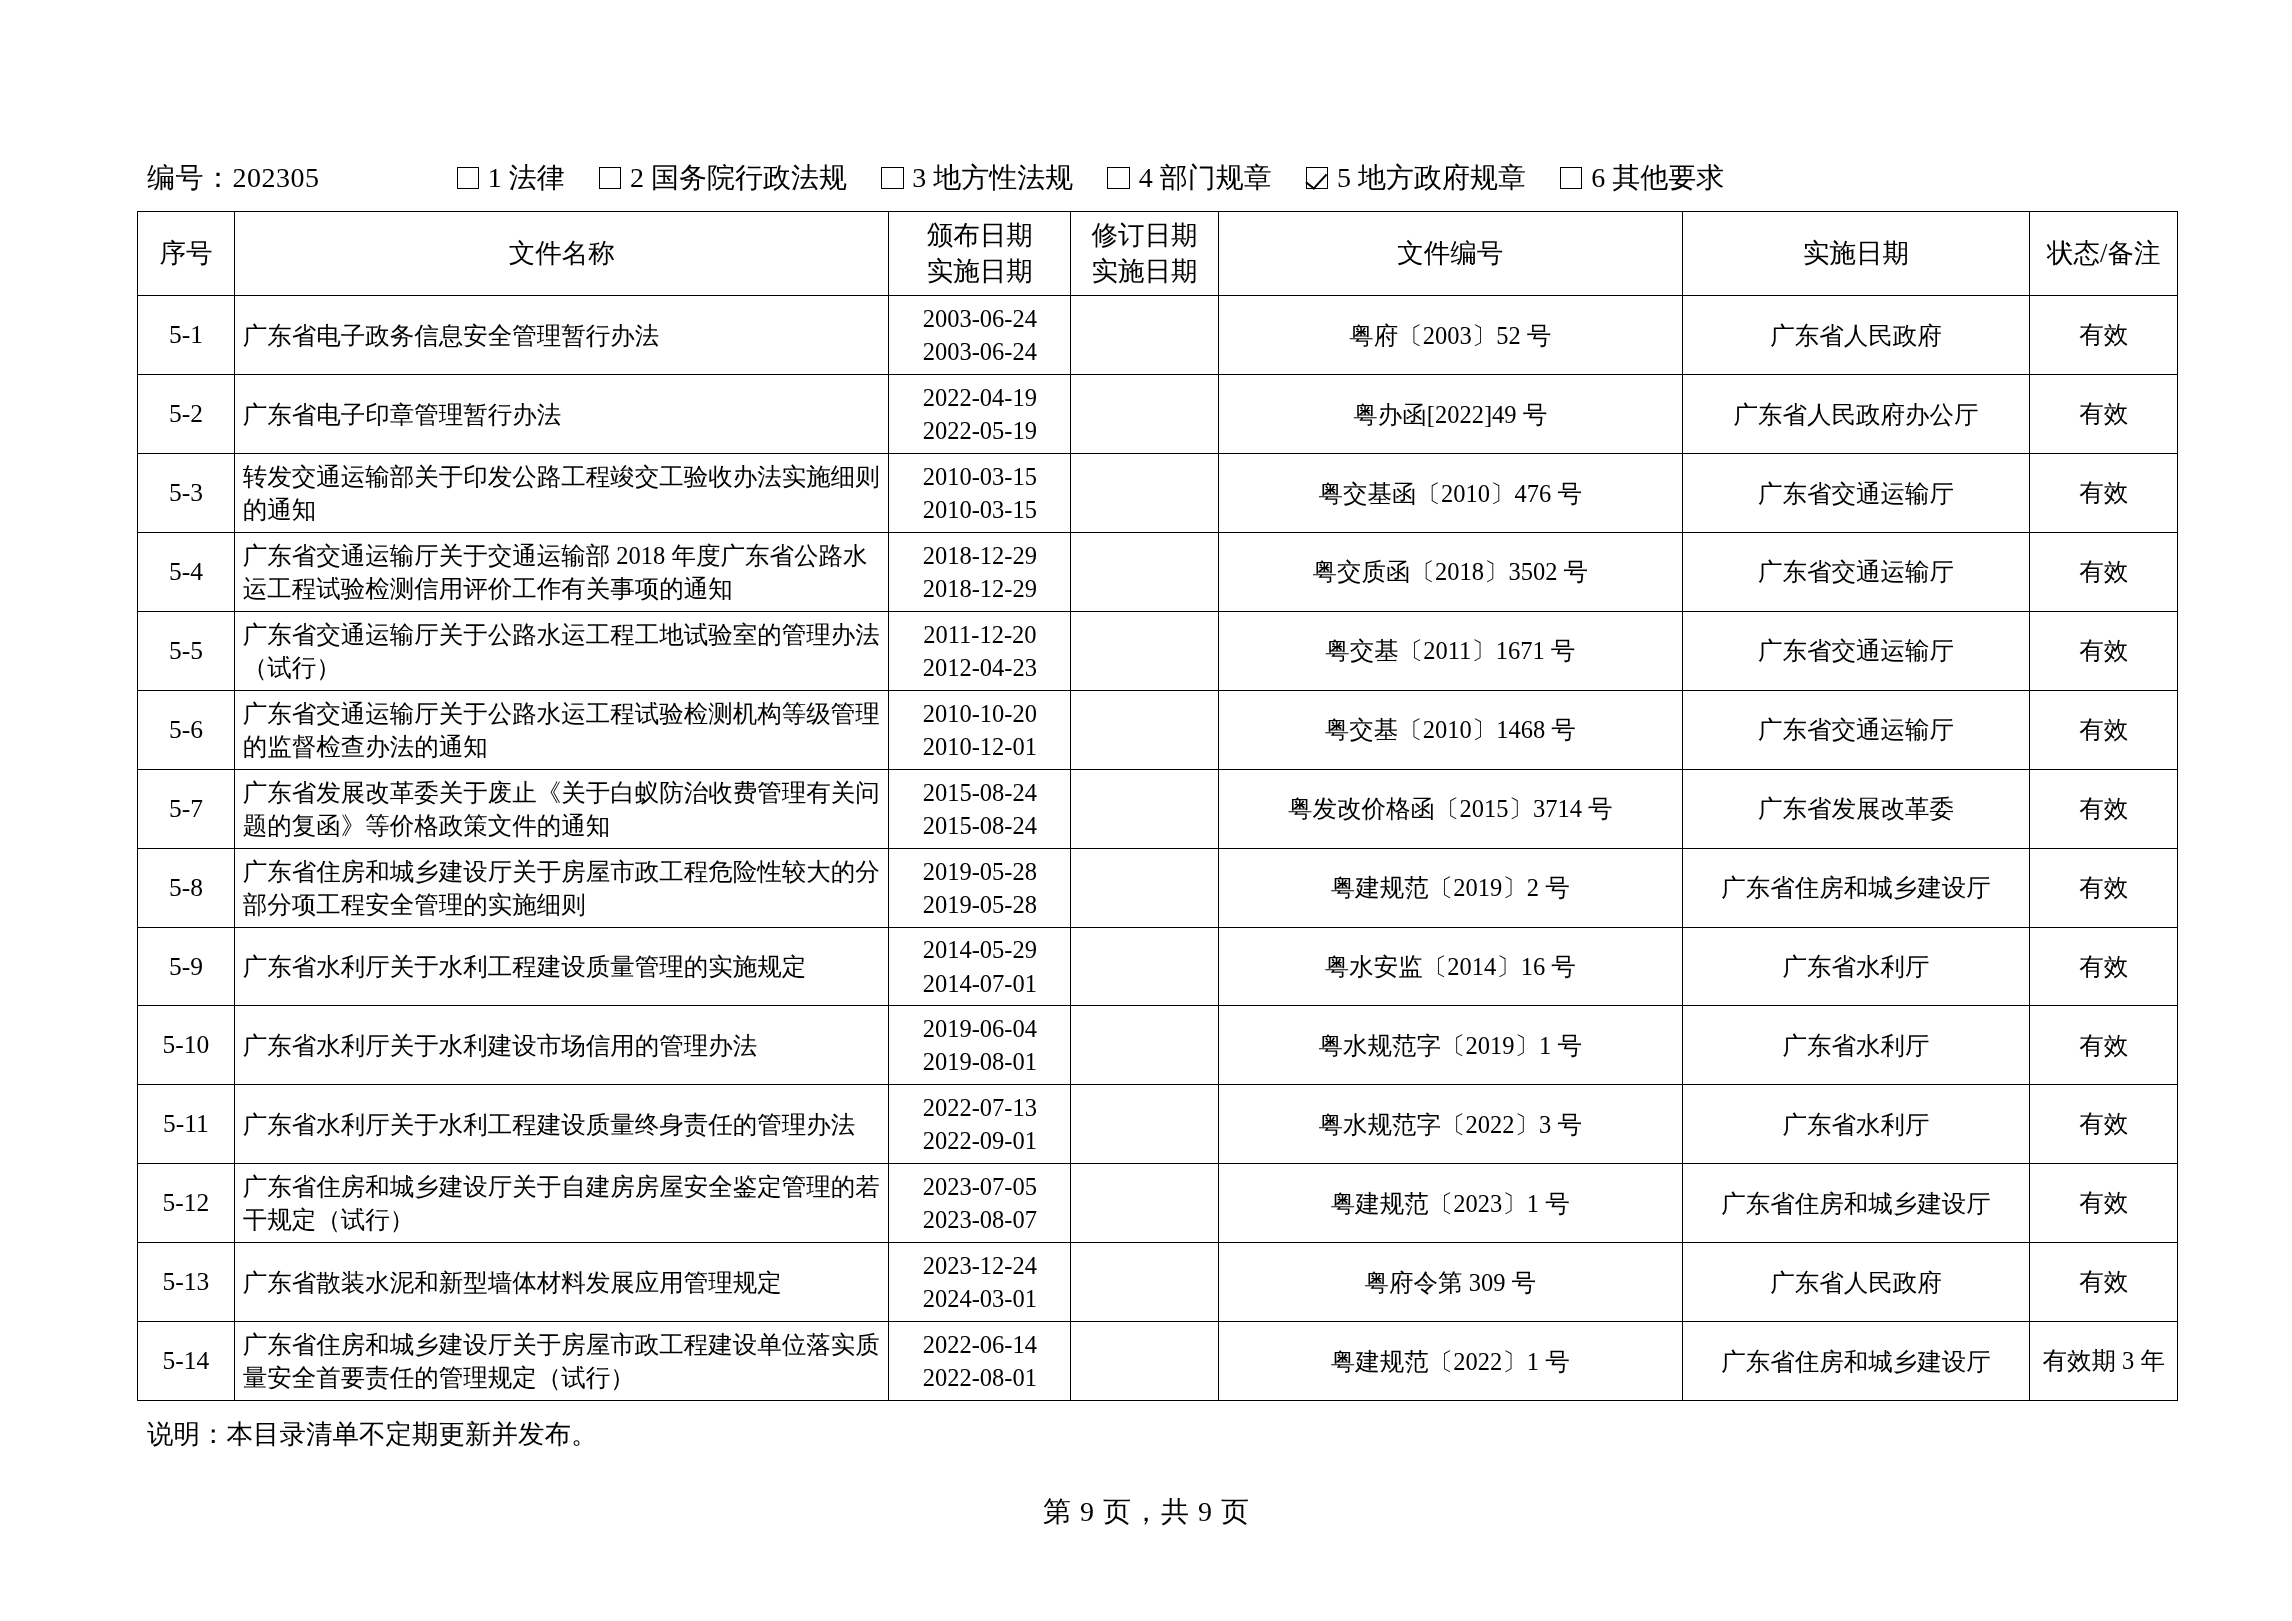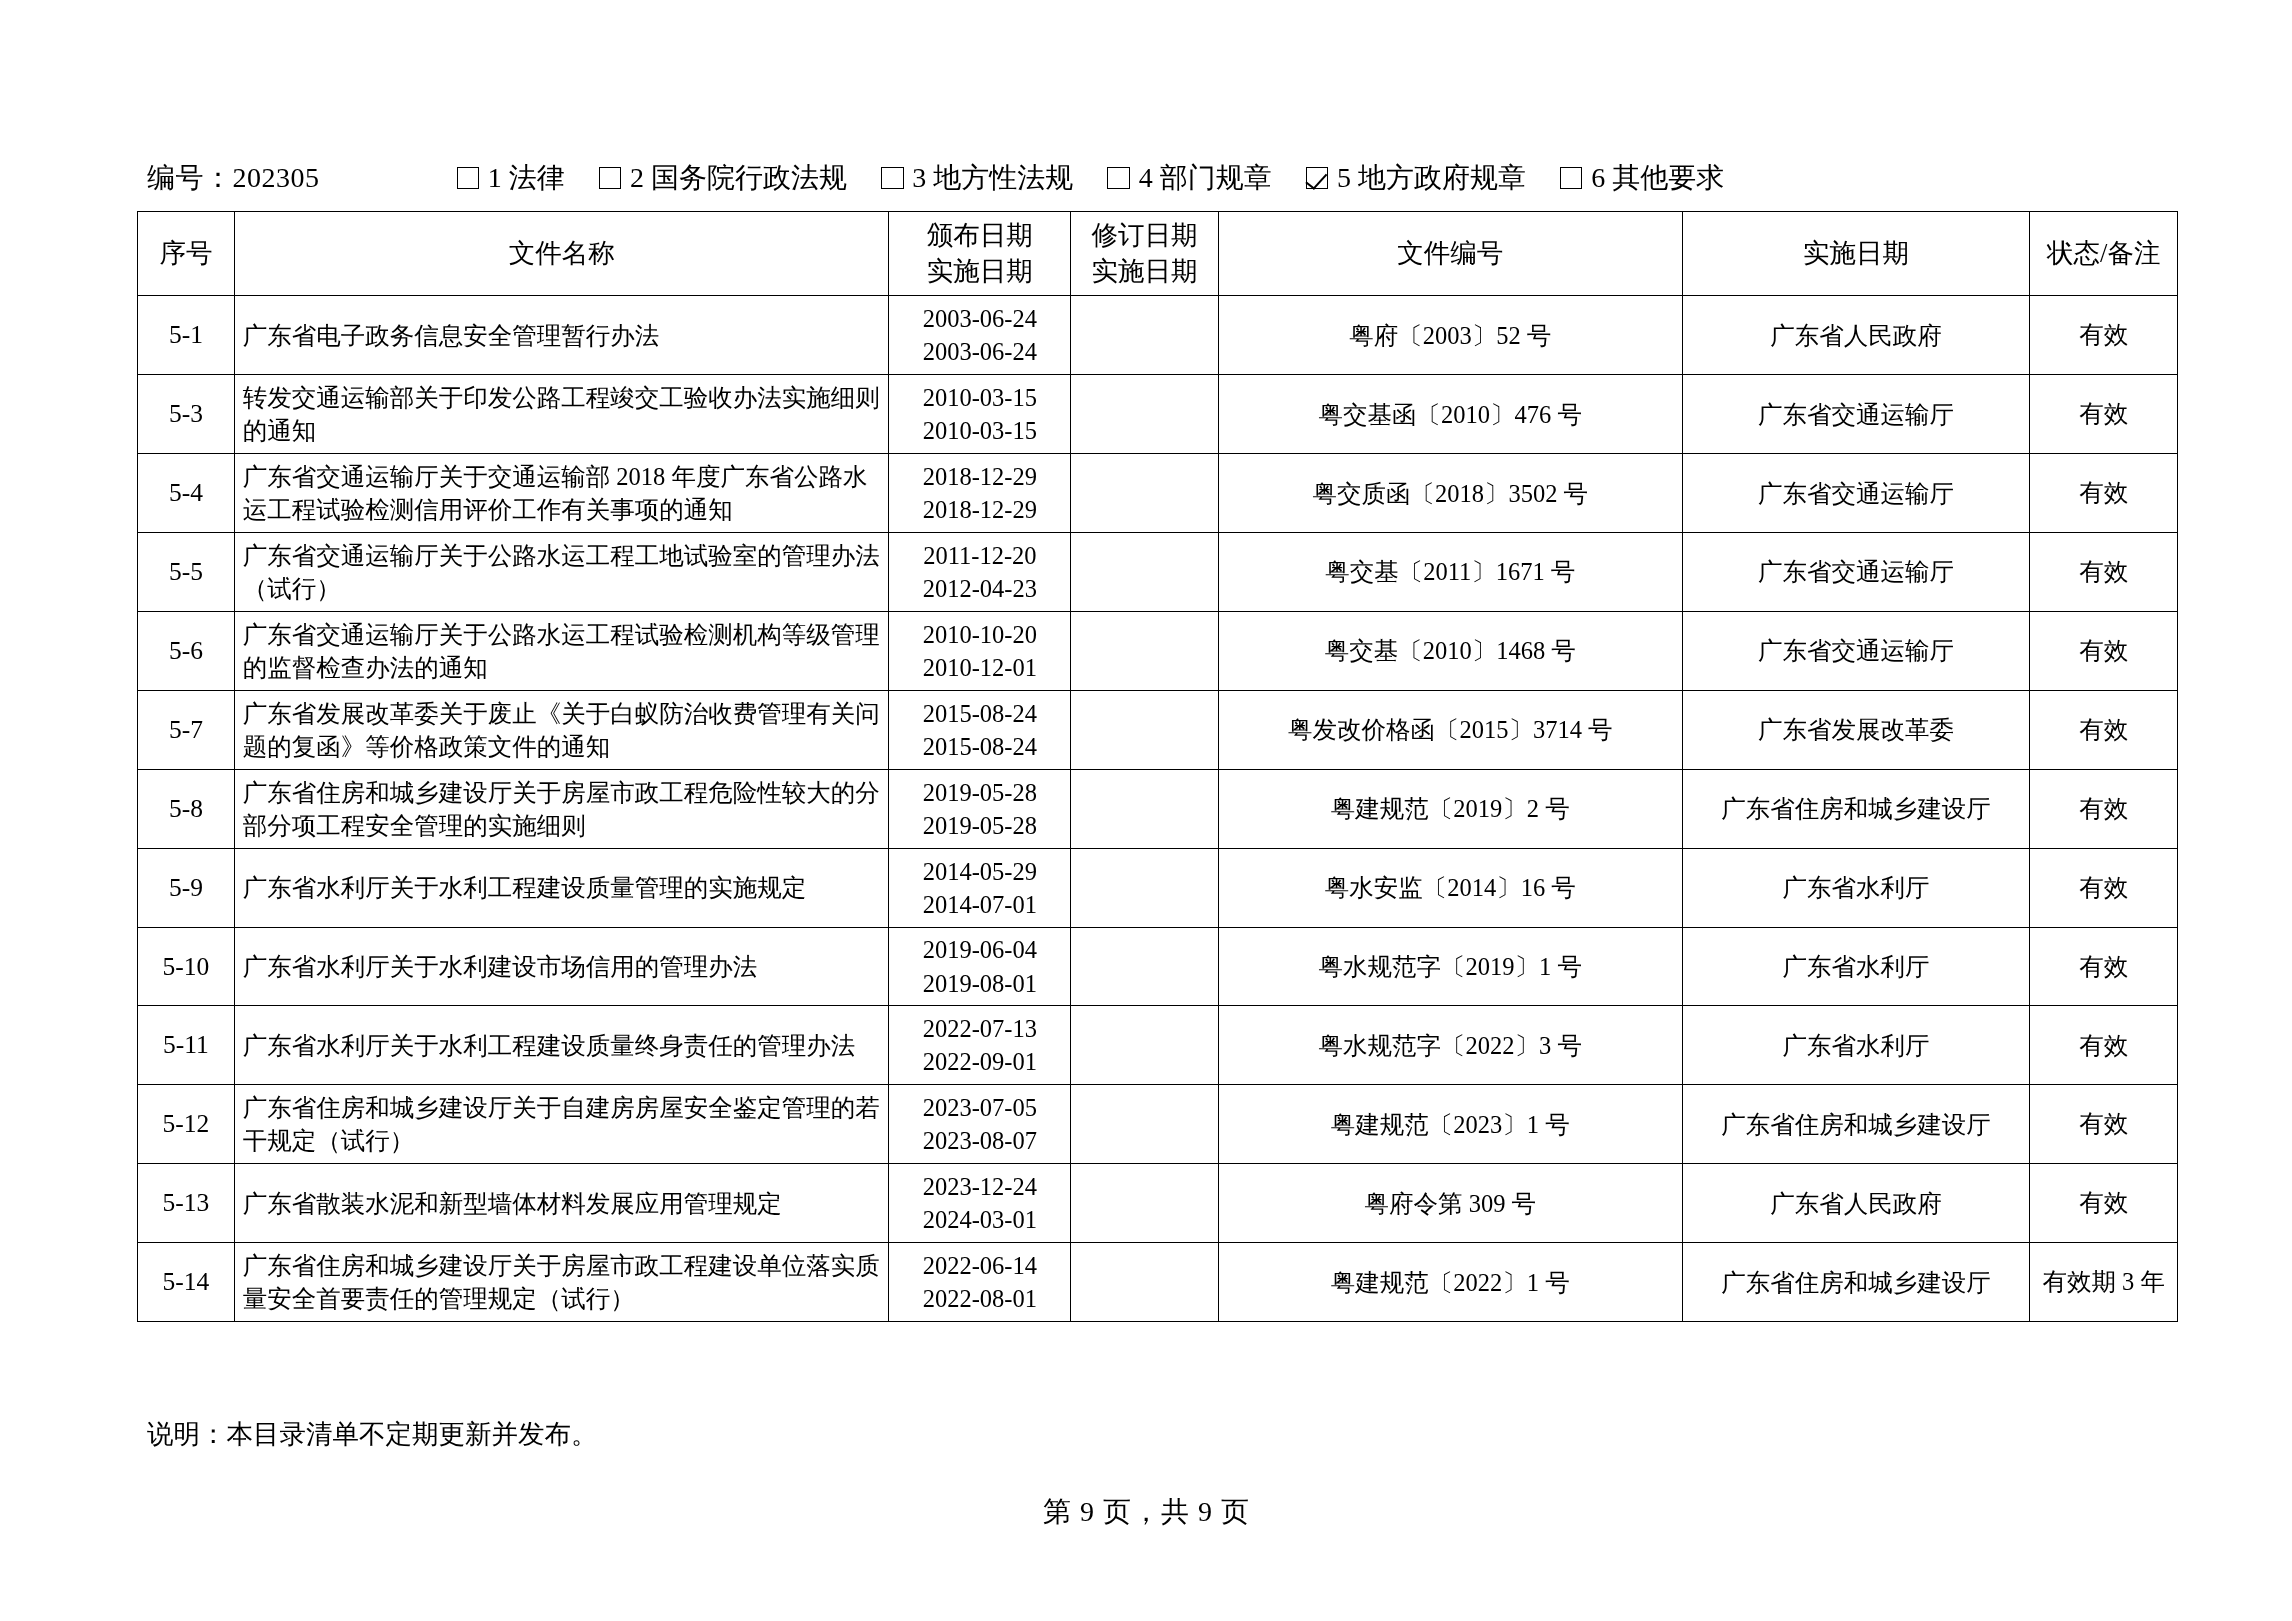--- a/index.html
+++ b/index.html
@@ -204,20 +204,35 @@
           </td>
           <td class="c-revdate">
             <span class="date-line"></span>
             <span class="date-line"></span>
           </td>
           <td class="c-num">粤府〔2003〕52 号</td>
           <td class="c-dept">广东省人民政府</td>
           <td class="c-status">有效</td>
         </tr>
         <tr>
+          <td class="c-seq">5-2</td>
+          <td class="c-name">广东省电子印章管理暂行办法</td>
+          <td class="c-date">
+            <span class="date-line">2022-04-19</span>
+            <span class="date-line">2022-05-19</span>
+          </td>
+          <td class="c-revdate">
+            <span class="date-line"></span>
+            <span class="date-line"></span>
+          </td>
+          <td class="c-num">粤办函[2022]49 号</td>
+          <td class="c-dept">广东省人民政府办公厅</td>
+          <td class="c-status">有效</td>
+        </tr>
+        <tr>
           <td class="c-seq">5-3</td>
           <td class="c-name">转发交通运输部关于印发公路工程竣交工验收办法实施细则的通知</td>
           <td class="c-date">
             <span class="date-line">2010-03-15</span>
             <span class="date-line">2010-03-15</span>
           </td>
           <td class="c-revdate">
             <span class="date-line"></span>
             <span class="date-line"></span>
           </td>

